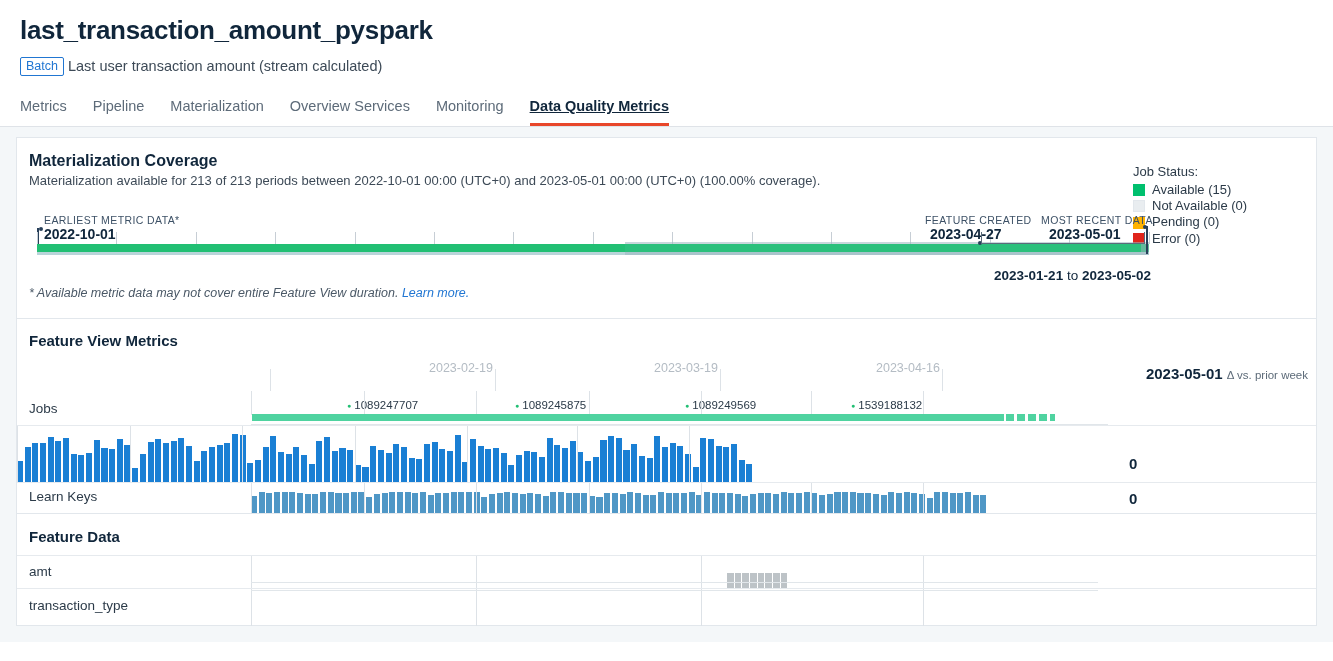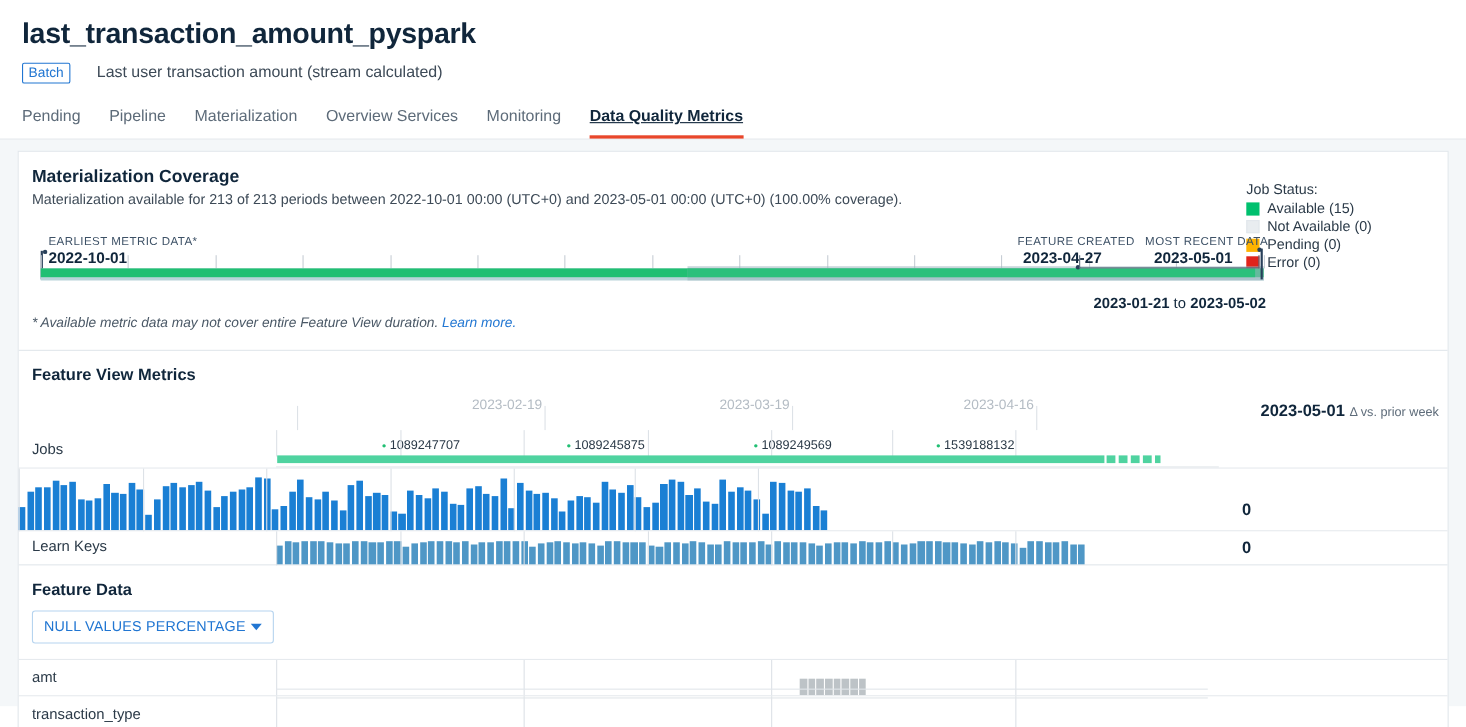--- a/index.html
+++ b/index.html
@@ -12,21 +12,21 @@
     overflow: hidden;
   }
   .page { width: 1333px; height: 661px; position: relative; background:#fff; }
 
   
   .hdr { padding: 16px 20px 0 20px; }
   .title {
     font-size: 26px; font-weight: bold; letter-spacing: -0.3px;
     color: #10263b; margin: 0 0 12px 0; line-height: 1.1;
   }
-  .subrow { display: flex; align-items: center; gap: 24px; margin-bottom: 16px; }
+  .subrow { display: flex; align-items: center; gap: 4px; margin-bottom: 16px; }
   .badge {
     border: 1px solid #2176d2; color: #2176d2; background: #fff;
     font-size: 12.5px; padding: 1px 5px 2px 5px; border-radius: 2px;
     line-height: 1.15;
   }
   .desc { font-size: 14.5px; color: #3d4a57; }
 
   .tabs { display: flex; gap: 26px; align-items: flex-end; height: 34px; }
   .tab {
     font-size: 14.5px; color: #5d6b79; padding-bottom: 9px;
@@ -104,21 +104,21 @@
 
 <div class="page">
 
   <div class="hdr">
     <div class="title">last_transaction_amount_pyspark</div>
     <div class="subrow">
       <span class="badge">Batch</span>
       <span class="desc">Last user transaction amount (stream calculated)</span>
     </div>
     <div class="tabs" id="tabbar">
-        <div class="tab">Pending</div>
+        <div class="tab">Metrics</div>
         <div class="tab">Pipeline</div>
         <div class="tab">Materialization</div>
         <div class="tab">Overview Services</div>
         <div class="tab">Monitoring</div>
         <div class="tab active">Data Quality Metrics</div>
       </div>
   </div>
   <div class="hdr-rule"></div>
 
   <div class="body-bg">
@@ -485,24 +485,20 @@
                 <div class="vline" style="left: 672px; top: 0px; height: 31px;"></div>
               </div>
           </div>
           <div class="rval" style="padding-bottom:6px;">0</div>
         </div>
       </div>
 
       <div class="sep"></div>
 
       <div class="fd-h">Feature Data</div>
-      <div class="sel">
-        <span class="sel-t">NULL VALUES PERCENTAGE</span>
-        <span class="caret"></span>
-      </div>
 
       <div class="grid">
         <div class="row" style="height:33px;">
           <div class="rlabel" style="padding-bottom:9px;">amt</div>
           <div class="rchart">
             <div id="amt-bars">
                 <div class="bar" style="left: 0px; width: 6.67708px; height: 0px; background: rgb(189, 195, 199);"></div>
                 <div class="bar" style="left: 7.67708px; width: 6.67708px; height: 0px; background: rgb(189, 195, 199);"></div>
                 <div class="bar" style="left: 15.3542px; width: 6.67708px; height: 0px; background: rgb(189, 195, 199);"></div>
                 <div class="bar" style="left: 23.0312px; width: 6.67708px; height: 0px; background: rgb(189, 195, 199);"></div>

